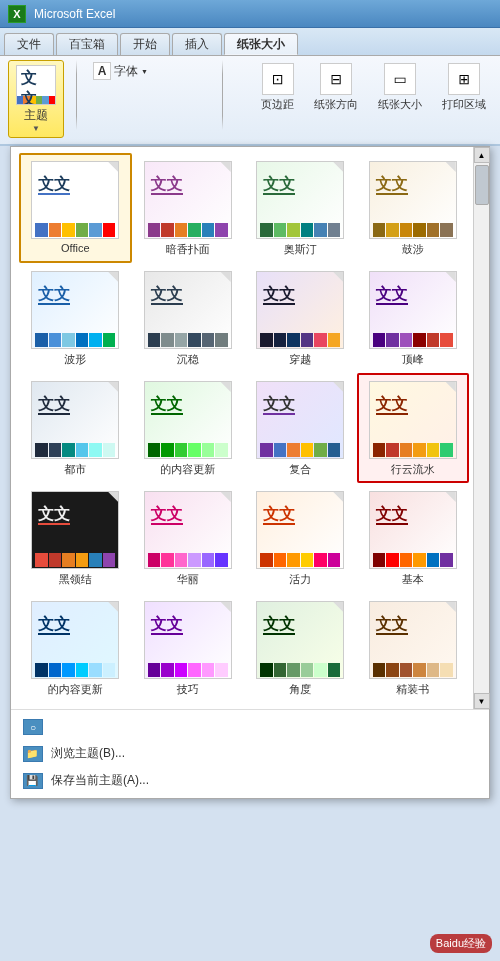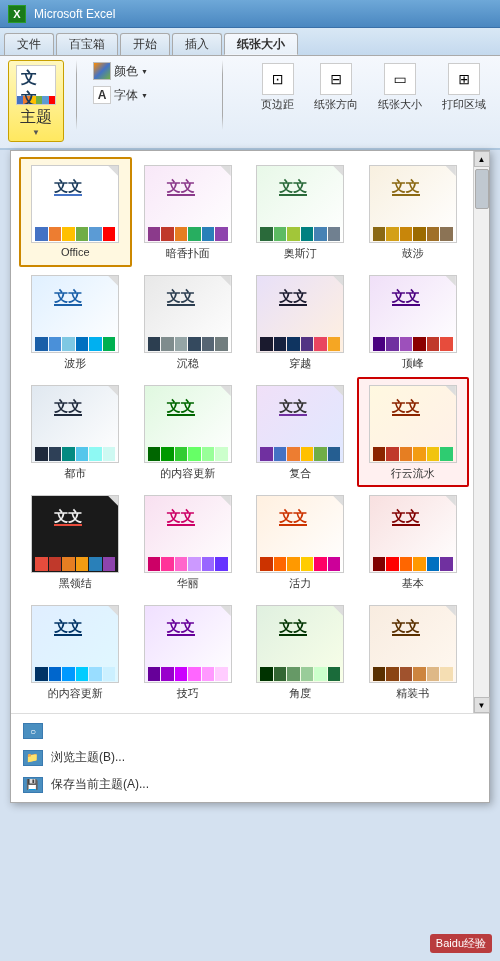--- a/index.html
+++ b/index.html
@@ -98,21 +98,21 @@
       position: absolute;
       bottom: 0; left: 0; right: 0;
       height: 8px;
       display: flex;
     }
     .theme-icon-large .color-bars span {
       flex: 1;
       height: 100%;
     }
     .theme-label {
-      font-size: 16px;
+      font-size: 12px;
       color: #333;
     }
     .theme-arrow {
       font-size: 8px;
       color: #555;
     }
 
     
     .ribbon-right {
       display: flex;
@@ -221,25 +221,25 @@
       width: 88px;
       height: 78px;
       border: 1px solid #ccc;
       background: white;
       position: relative;
       overflow: hidden;
       display: flex;
       flex-direction: column;
     }
     .theme-preview .preview-text {
-      font-size: 14px;
+      font-size: 16px;
       font-weight: bold;
       text-align: center;
       padding-top: 12px;
-      padding-left: 22px;
+      padding-left: 6px;
       flex: 1;
       display: flex;
       align-items: flex-start;
       justify-content: flex-start;
     }
     .theme-preview .preview-lines {
       height: 16px;
       display: flex;
       gap: 1px;
       padding: 1px 3px;
@@ -316,21 +316,21 @@
     }
 
     .watermark {
       position: absolute;
       bottom: 8px;
       right: 8px;
       background: rgba(180,30,30,0.85);
       color: white;
       font-size: 11px;
       padding: 2px 6px;
-      border-radius: 3px;
+      border-radius: 8px;
     }
   </style>
 </head>
 <body>
 
 <div class="title-bar">
   <div class="excel-icon">
     <span>X</span>
   </div>
   <span style="color:white; font-size:12px; margin-left:4px;">Microsoft Excel</span>
@@ -360,27 +360,20 @@
     </div>
     <span class="theme-label">主题</span>
     <span class="theme-arrow">▼</span>
   </div>
 
   <div class="separator"></div>
 
   <div class="ribbon-right">
     <div class="ribbon-row">
       <div class="ribbon-item">
-        <div class="ribbon-item-icon" style="background:linear-gradient(135deg,#ff8c00,#4472c4,#70ad47);"></div>
-        <span>颜色</span>
-        <span style="font-size:7px;">▼</span>
-      </div>
-    </div>
-    <div class="ribbon-row">
-      <div class="ribbon-item">
         <div class="ribbon-item-icon" style="background:white;border:1px solid #ccc;font-size:12px;font-weight:bold;color:#333;">A</div>
         <span>字体</span>
         <span style="font-size:7px;">▼</span>
       </div>
     </div>
   </div>
 
   <div class="separator"></div>
 
   <div class="page-layout-btns" id="page-btns">

